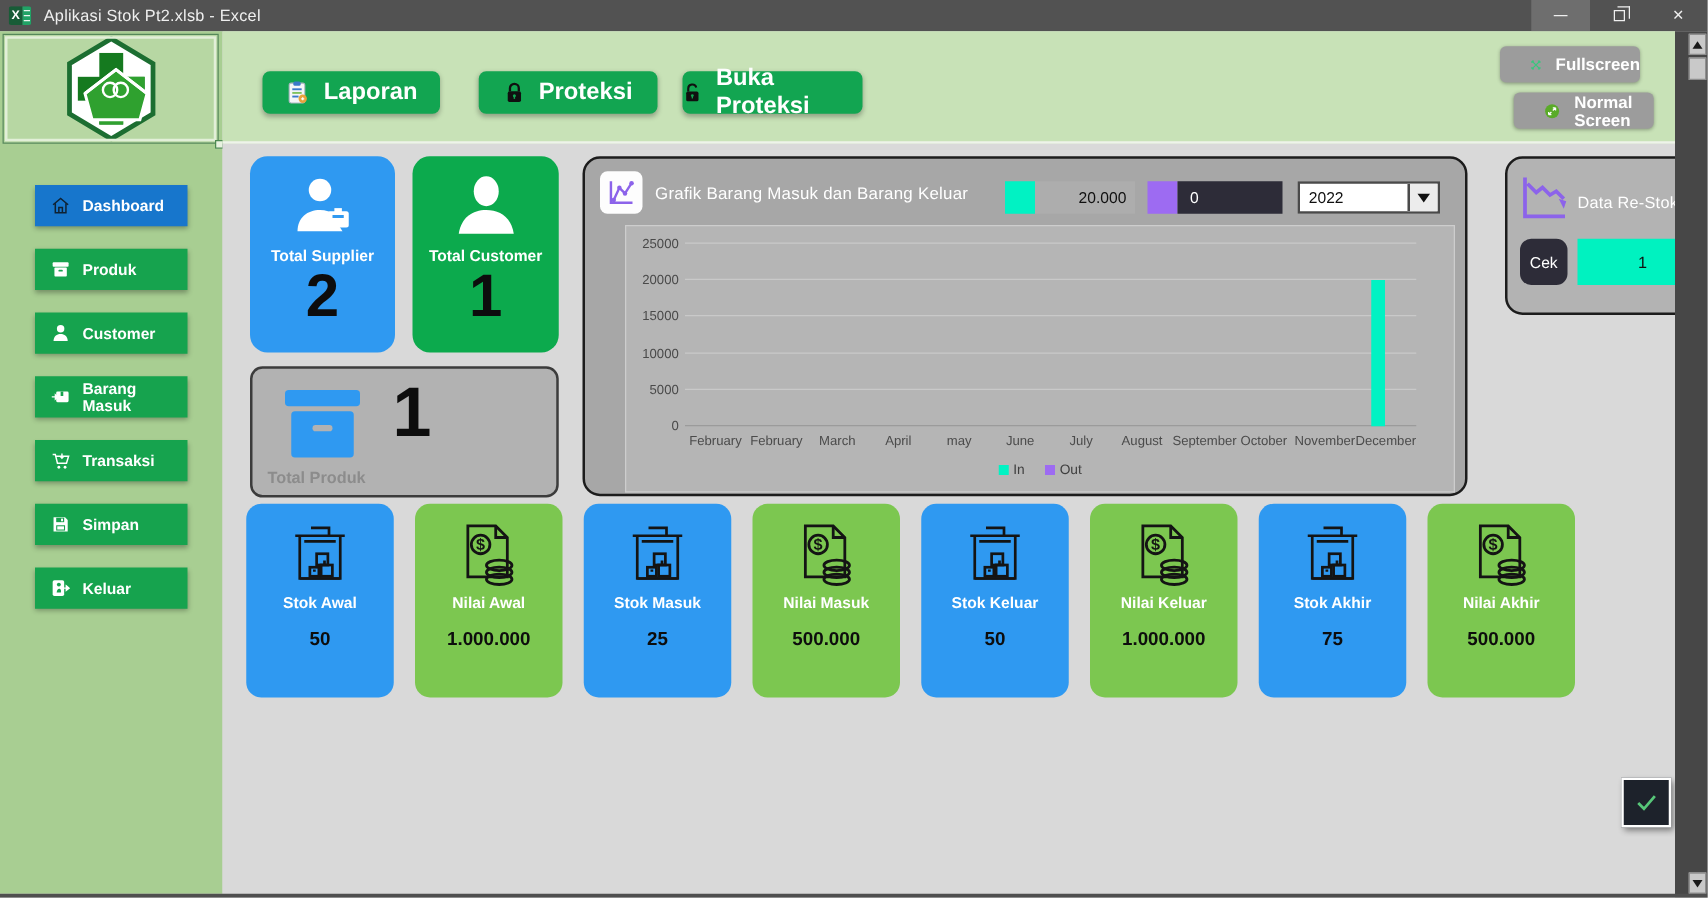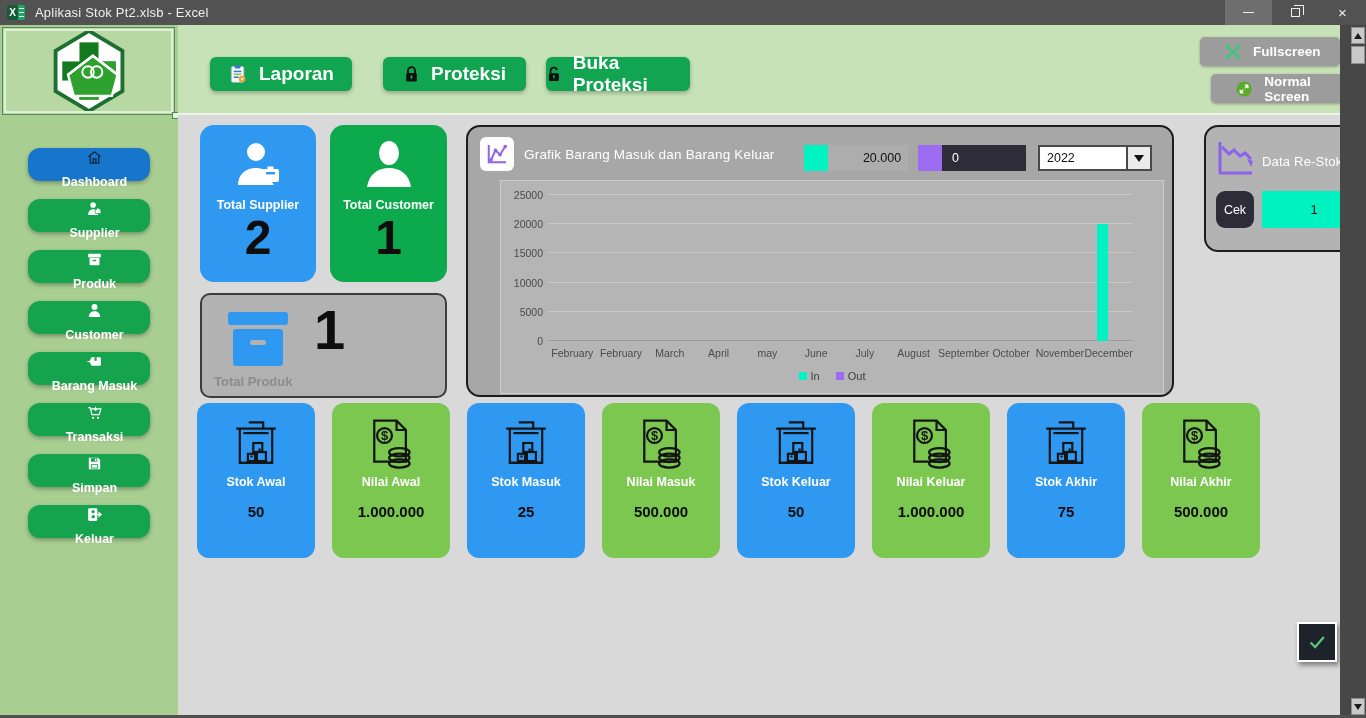--- a/index.html
+++ b/index.html
@@ -20,31 +20,31 @@
   .glyph-restore { width:9px; height:9px; border:1.2px solid #efefef; position:relative; background:#525252; }
   .glyph-restore:before { content:""; position:absolute; left:2px; top:-4px; width:9px; height:9px; border:1.2px solid #efefef; border-left:none; border-bottom:none; }
   .glyph-close { font-size:15px; line-height:1; }
 
   
   .sidebar { position:absolute; left:0; top:25px; width:178px; height:690px; background:#a8ce92; }
   .logo-box { position:absolute; left:2px; top:2px; width:173px; height:88px; background:#b7d7a3; border:1px solid #55885a; display:flex; align-items:center; justify-content:center; }
   .logo-box .inner { position:absolute; inset:1px; border:2px solid #e2efd8; pointer-events:none; }
   .sel-handle { position:absolute; left:172px; top:87px; width:7px; height:7px; background:#e8f2e0; border:1px solid #4c8a52; }
   .menu { position:absolute; left:28px; top:123px; width:122px; display:flex; flex-direction:column; gap:18px; }
-  .menu-btn { height:33px; border-radius:12px; background:#16a34e; color:#fff; font-size:12.5px; font-weight:bold; display:flex; align-items:center; gap:9px; padding-left:11px; box-shadow:0 2px 4px rgba(0,0,0,.3); cursor:pointer;flex-direction:column; }
+  .menu-btn { height:33px; border-radius:0; background:#16a34e; color:#fff; font-size:12.5px; font-weight:bold; display:flex; align-items:center; gap:9px; padding-left:11px; box-shadow:0 2px 4px rgba(0,0,0,.3); cursor:pointer; }
   .menu-btn.active { background:#1776cc; }
   .mi { width:18px; height:18px; display:flex; align-items:center; justify-content:center; flex:0 0 auto; }
 
   
   .topbar { position:absolute; left:178px; top:25px; width:1162px; height:90px; background:#c8e2b7; border-bottom:2px solid #eef3ea; }
   .tb-btn { position:absolute; top:32px; height:34px; border-radius:6px; background:#12a551; color:#fff; font-size:19px; font-weight:bold; display:flex; align-items:center; justify-content:center; gap:11px; box-shadow:0 2px 4px rgba(0,0,0,.28); cursor:pointer; }
   .tb-laporan { left:32px; width:142px; }
   .tb-proteksi { left:205px; width:143px; }
   .tb-buka { left:368px; width:144px; }
-  .screen-btn { position:absolute; width:140px; height:29px; border-radius:5px; background:#9c9c9c; color:#fff; font-size:13.5px; font-weight:bold; display:flex; align-items:center; gap:11px; padding-left:24px; box-shadow:0 1px 3px rgba(0,0,0,.3); cursor:pointer; }
+  .screen-btn { position:absolute; width:112px; height:29px; border-radius:5px; background:#9c9c9c; color:#fff; font-size:13.5px; font-weight:bold; display:flex; align-items:center; gap:11px; padding-left:24px; box-shadow:0 1px 3px rgba(0,0,0,.3); cursor:pointer; }
   .sb-full { left:1022px; top:12px; }
   .sb-normal { left:1022px; top:49px;margin-left:11px; }
 
   
   .main { position:absolute; left:178px; top:115px; width:1162px; height:600px; background:#d9d9d9; overflow:hidden; }
 
   .stat-card { position:absolute; top:10px; height:157px; border-radius:14px; display:flex; flex-direction:column; align-items:center; }
   .stat-supplier { left:22px; width:116px; background:#2f99f1; }
   .stat-customer { left:152px; width:117px; background:#0caa4d; }
   .stat-card .ic { margin-top:13px; height:58px; display:flex; align-items:center; }
@@ -159,31 +159,20 @@
     <span class="sel-handle"></span>
 
     <nav class="menu">
       <div class="menu-btn active">
         <span class="mi">
           <svg width="17" height="17" viewBox="0 0 24 24">
               <path d="M3.5 11 12 4l8.5 7M6 9.5V20h12V9.5M10 20v-6h4v6" fill="none" stroke="#0f2233" stroke-width="1.7"></path>
             </svg>
         </span>
         <span>Dashboard</span>
-      </div>
-      <div class="menu-btn">
-        <span class="mi">
-          <svg width="17" height="17" viewBox="0 0 24 24">
-              <circle cx="10" cy="7" r="4" fill="#fff"></circle>
-              <path d="M3 21c0-5 3.2-8 7-8s7 3 7 8z" fill="#fff"></path>
-              <rect x="13" y="13" width="8" height="6" rx="1" fill="#fff" stroke="#16a34e" stroke-width="1"></rect>
-              <rect x="15.5" y="12" width="3" height="2" fill="#fff"></rect>
-            </svg>
-        </span>
-        <span>Supplier</span>
       </div>
       <div class="menu-btn">
         <span class="mi">
           <svg width="17" height="17" viewBox="0 0 24 24">
               <rect x="3" y="4" width="18" height="5" rx="1" fill="#fff"></rect>
               <rect x="5" y="10" width="14" height="10" rx="1" fill="#fff"></rect>
               <rect x="9.5" y="12.5" width="5" height="2" rx="1" fill="#16a34e"></rect>
             </svg>
         </span>
         <span>Produk</span>

